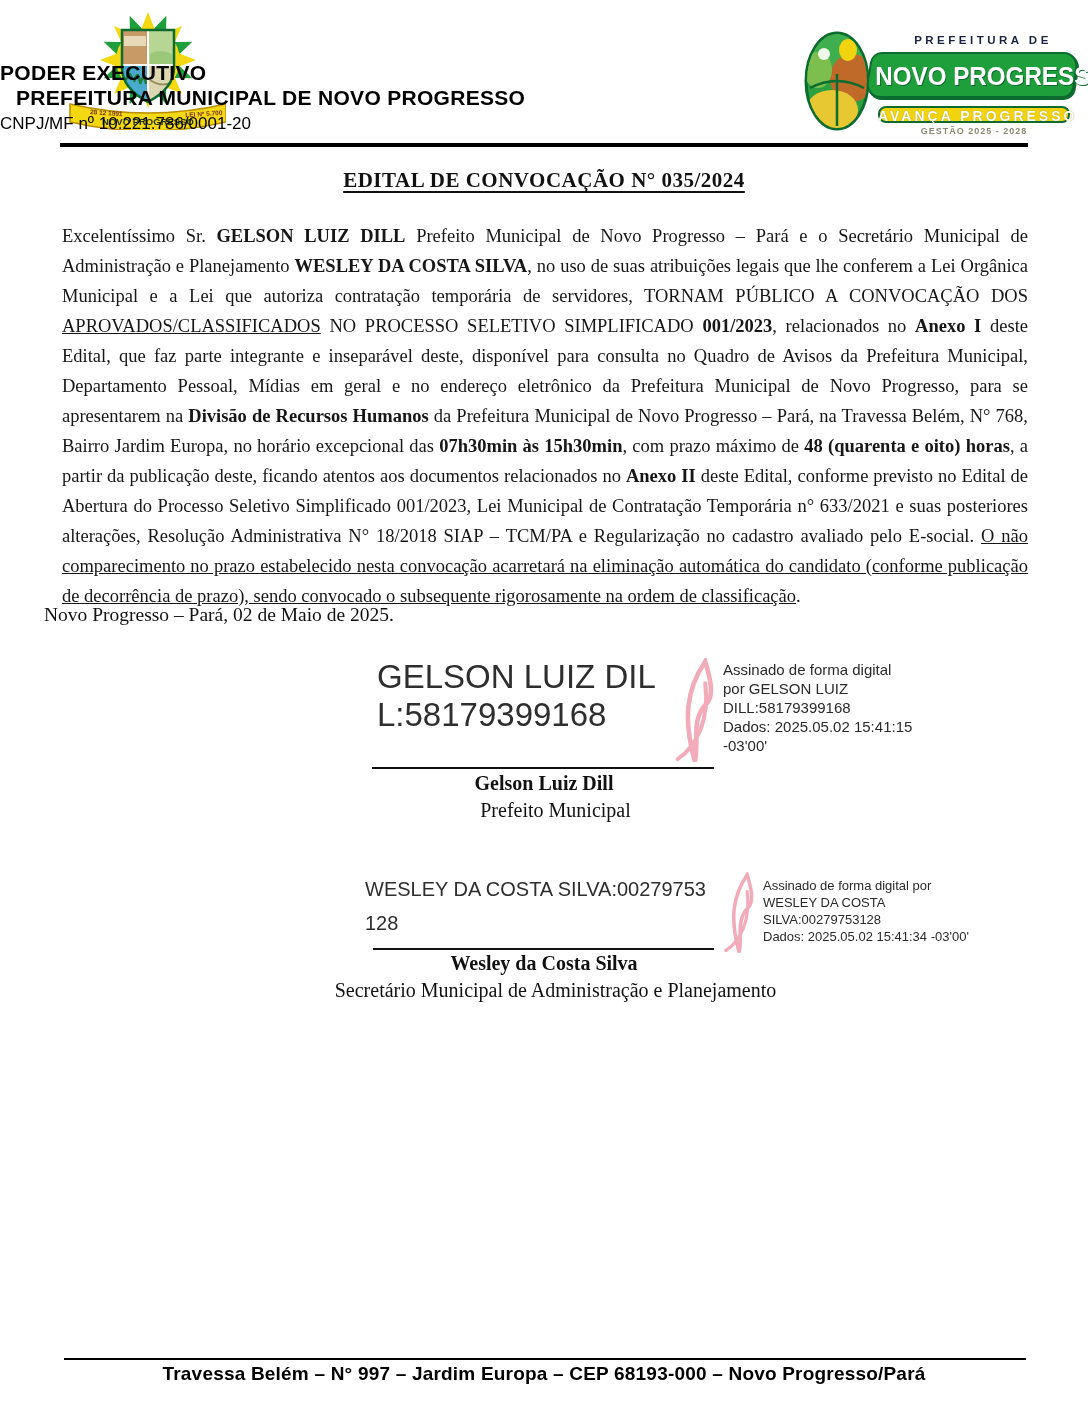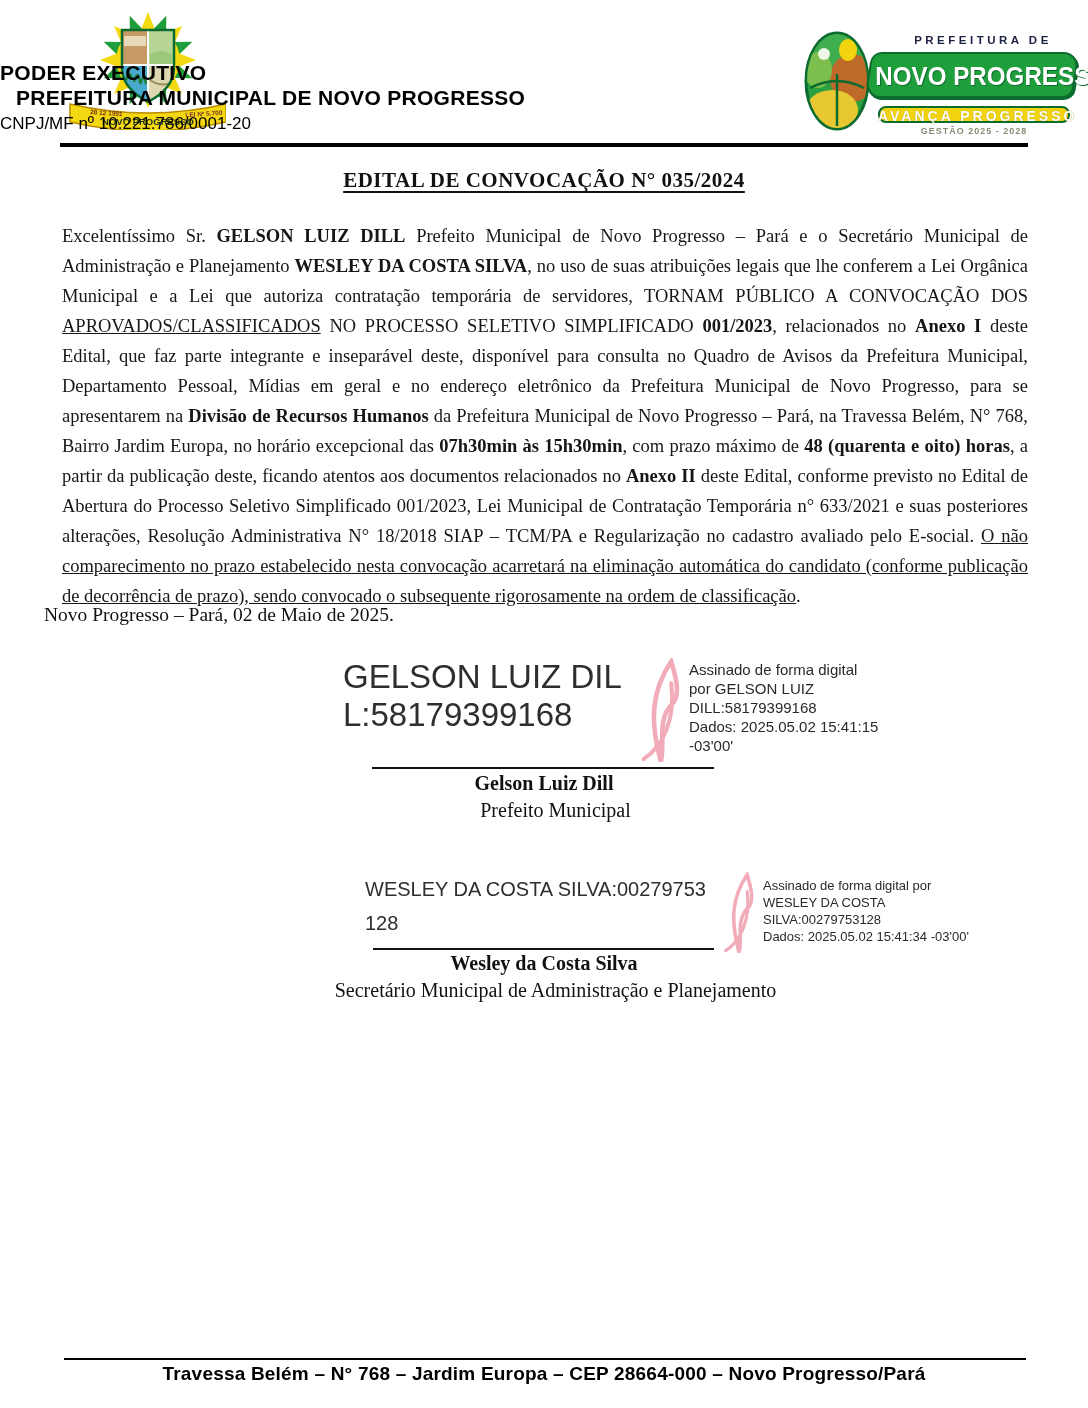--- a/index.html
+++ b/index.html
@@ -46,21 +46,21 @@
   .body-par { top:221px; left:62px; width:966px; font-size:18.5px; line-height:30px;
     text-align:justify; color:#161616; }
   .date-line { top:604px; left:0; right:62px; text-align:left; font-size:19.5px;margin-left:44px; }
 
   
   .sig-stamp { display:flex; align-items:flex-start;
     font-family:"Liberation Sans",sans-serif; }
   .sig1 { top:658px; left:343px; }
   .sig2 { top:872px; left:365px; }
   .stamp-big { color:#2e2e2e; word-break:break-all; }
-  .sig1 .stamp-big { width:292px; font-size:33px; line-height:38px; }
+  .sig1 .stamp-big { width:292px; font-size:33px; line-height:38px;margin-left:34px; }
   .sig2 .stamp-big { width:352px; font-size:20px; line-height:34px; }
   .stamp-small { color:#2a2a2a; }
   .sig1 .stamp-small { width:205px; font-size:15px; line-height:19px; padding-top:2px; }
   .sig2 .stamp-small { width:248px; font-size:13px; line-height:17px; padding-top:5px; }
   .flourish { flex:0 0 auto; margin:0 4px; }
 
   .sig-rule1 { top:767px; left:372px; width:342px; border-top:2px solid #111; }
   .sig-rule2 { top:948px; left:373px; width:341px; border-top:2px solid #111; }
   .sig-name { left:0; right:0; text-align:center; font-weight:bold; font-size:20px; }
   .sig-role { left:0; right:0; text-align:center; font-size:20px;padding-left:23px; }
@@ -192,13 +192,13 @@
       <div>WESLEY DA COSTA</div>
       <div>SILVA:00279753128</div>
       <div>Dados: 2025.05.02 15:41:34 -03'00'</div>
     </div>
 </div>
 <div class="abs sig-rule2"></div>
 <div class="abs sig-name sig2-name">Wesley da Costa Silva</div>
 <div class="abs sig-role sig2-role">Secretário Municipal de Administração e Planejamento</div>
 
 <div class="abs footer-rule"></div>
-<div class="abs footer-text">Travessa Belém – N° 768 – Jardim Europa – CEP 28664-000 – Novo Progresso/Pará</div>
+<div class="abs footer-text">Travessa Belém – N° 997 – Jardim Europa – CEP 68193-000 – Novo Progresso/Pará</div>
 
 </body></html>

